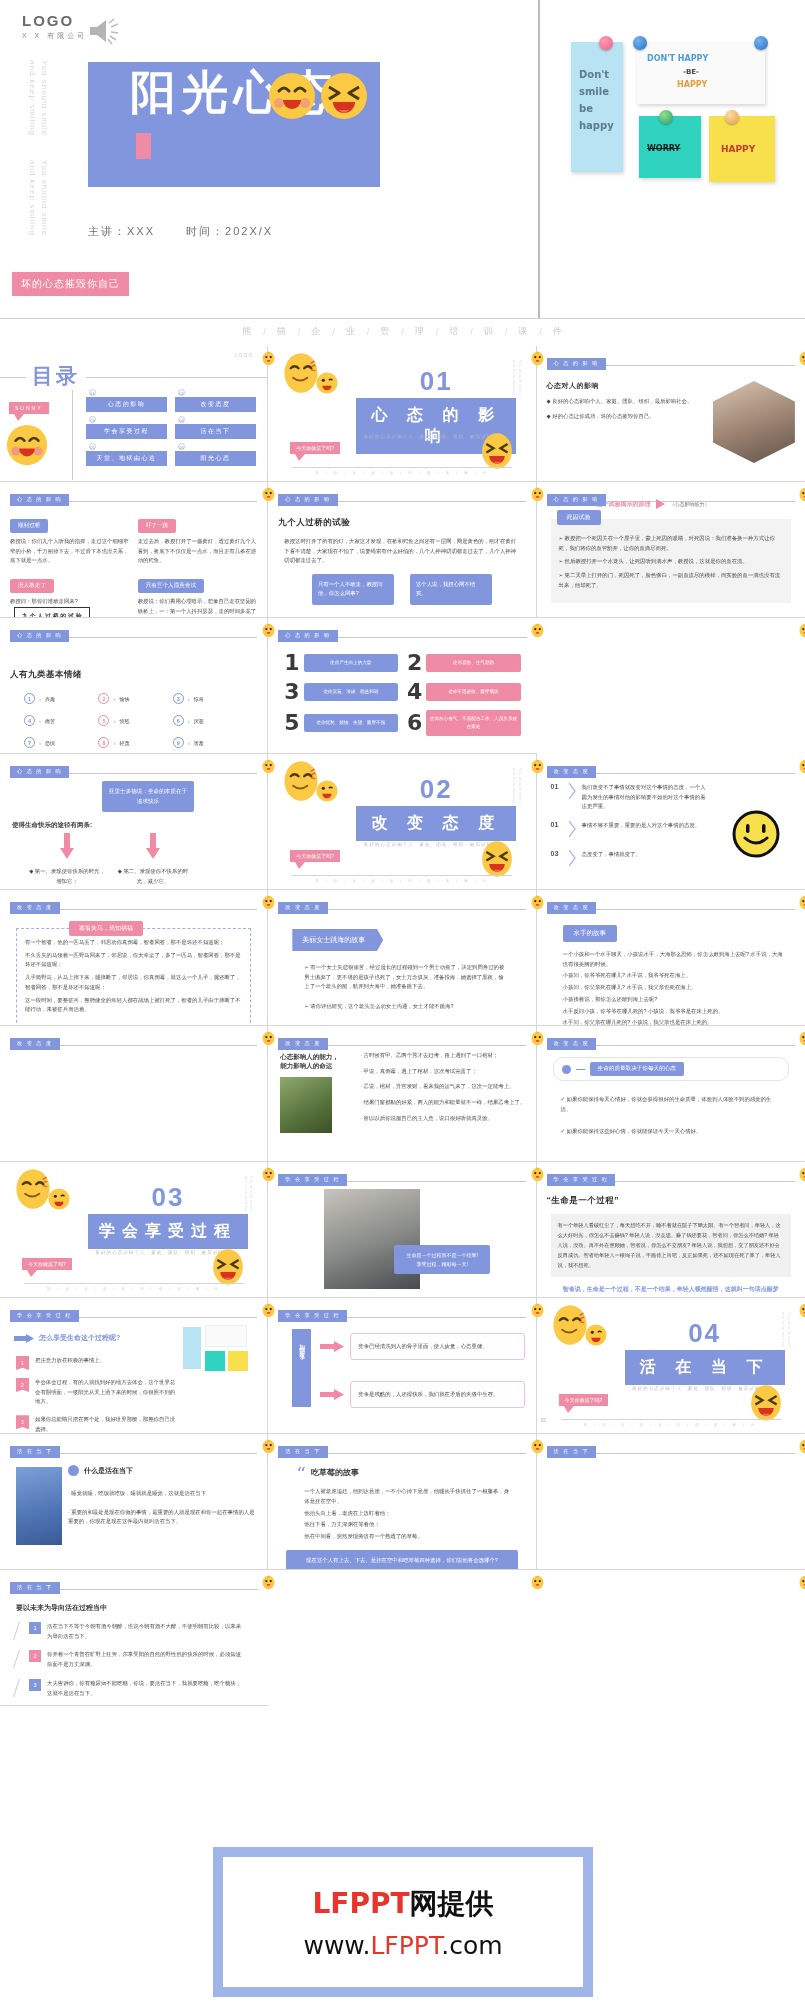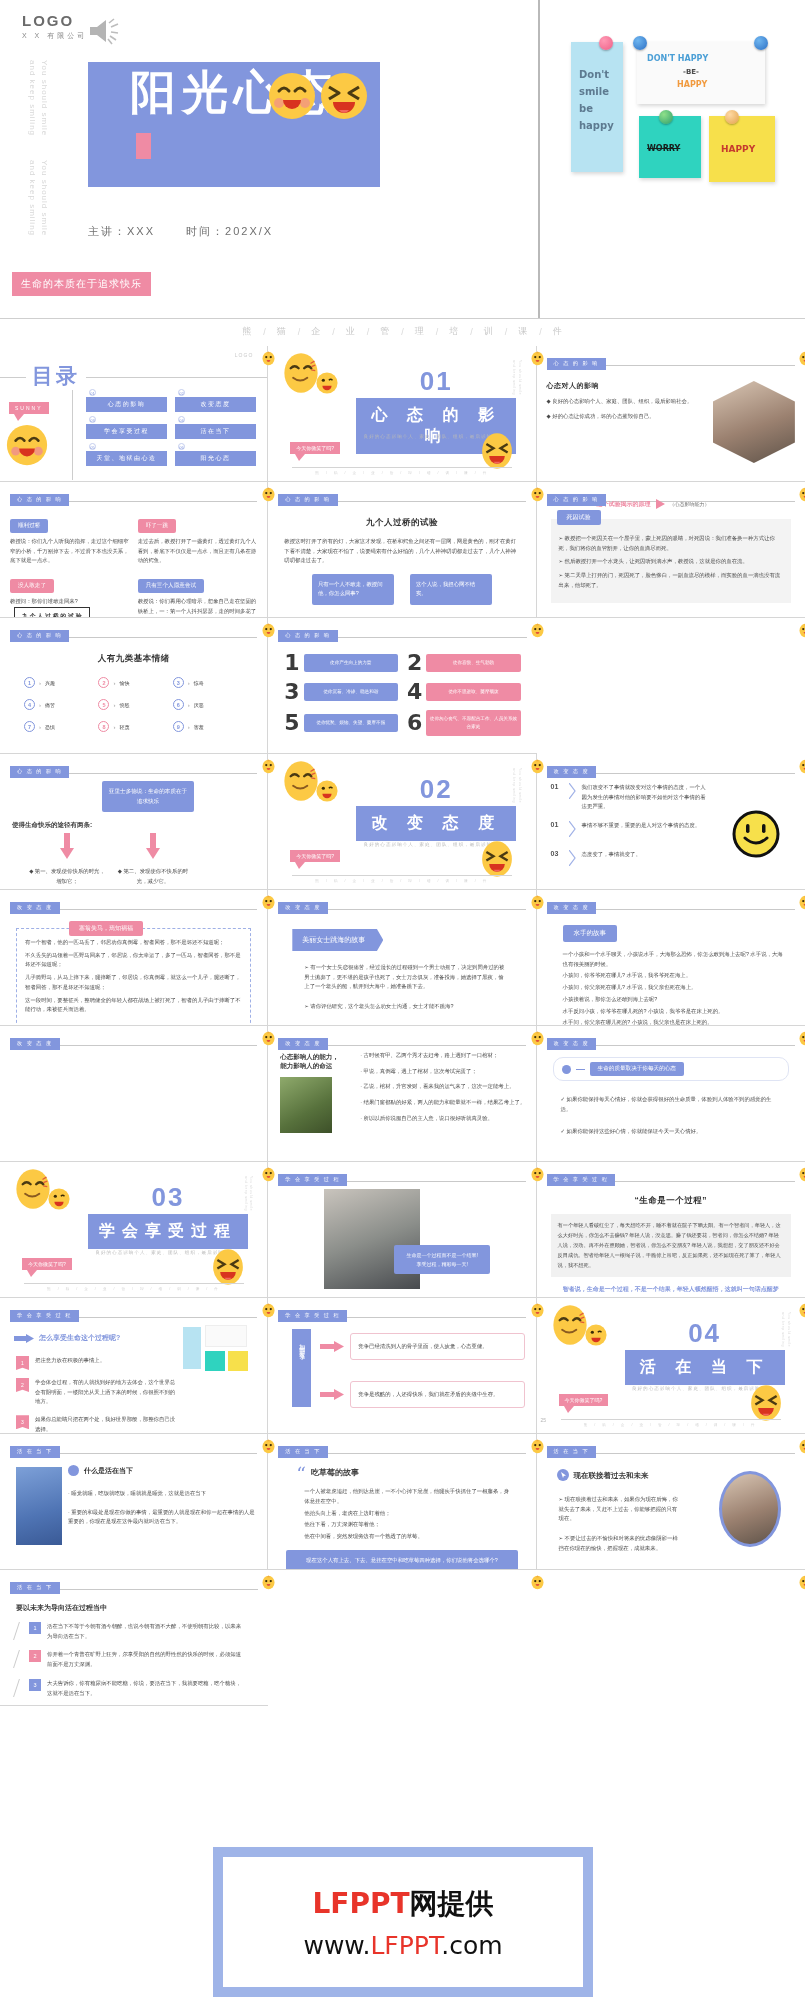--- a/index.html
+++ b/index.html
@@ -51,21 +51,21 @@
   .grow { display:flex; width:805px; height:136px; }
   .cell { position:relative; width:268.3px; height:136px; overflow:hidden; background:#fff;
           border-right:1px solid #d6d6d6; border-bottom:1px solid #d6d6d6; padding:8px 10px; }
   .cell:last-child { border-right:none; }
   .bar { display:inline-block; background:#8296dd; color:#fff; font-size:5.2px;
          padding:2.5px 7px; letter-spacing:1.5px; vertical-align:middle; }
   .barline { position:absolute; left:0; top:11px; width:100%; height:1px; background:#c9c9c9; z-index:0;}
   .hdr { position:relative; z-index:2; }
   .chick { position:absolute; width:15px; height:17px; z-index:5; }
   .st { font-size:5.4px; line-height:1.8; color:#4a4a4a; }
-  .ttl { font-size:8.5px; font-weight:bold; color:#333; text-align:center; letter-spacing:.5px;}
+  .ttl { font-size:8.5px; font-weight:bold; color:#333; text-align:left; letter-spacing:.5px;}
   .pillb { background:#8296dd; color:#fff; font-size:5.6px; padding:3px 8px; display:inline-block; border-radius:2px;}
   .pillp { background:#ef8ba4; color:#fff; font-size:5.6px; padding:3px 8px; display:inline-block; border-radius:2px;}
   .bluebox { background:#8296dd; color:#fff; font-size:5.4px; padding:6px; line-height:1.7; border-radius:2px;}
   .pinkbox { background:#ef8ba4; color:#fff; font-size:5.4px; padding:6px; line-height:1.7; border-radius:2px;}
   .graybox { background:#f1f1f1; font-size:5.2px; line-height:1.9; padding:7px; color:#4a4a4a;}
   .sectnum { font-size:26px; color:#8296dd; font-weight:bold; text-align:center; letter-spacing:2px;}
   .secttitle { background:#8296dd; color:#fff; font-size:16px; letter-spacing:7px; text-align:center;
                padding:7px 0; font-weight:bold; font-family:"DejaVu Sans",sans-serif;}
   .sectsub { font-size:4.6px; color:#b9b9b9; text-align:center; letter-spacing:1px; margin-top:4px;}
   .minibub { background:#ef8ba4; color:#fff; font-size:5px; padding:3px 6px; display:inline-block; position:relative;}
@@ -131,21 +131,21 @@
         <path d="M39 15l-10 6 10 6" stroke="#4a3a12" stroke-width="3.2" fill="none" stroke-linejoin="round"></path>
         <path d="M13 30h22a11 11 0 0 1-22 0z" fill="#d8331f"></path>
         <path d="M19 38h10a6 6 0 0 1-10 0z" fill="#f2665c"></path>
       </svg>
     </div>
 
     <div class="byline">
       <span>主讲：XXX</span>
       <span>时间：202X/X</span>
     </div>
-    <div class="pinktag">生命的本质在于追求快乐</div>
+    <div class="pinktag">坏的心态摧毁你自己</div>
   </div>
 
   <div class="hero-sep"></div>
 
   <div class="hero-right">
     <div class="notes">
       <div class="note n-blue">
         <div class="nt" style="left:8px;top:24px;width:40px;font-size:10px;color:#5d7a90;line-height:1.7;">Don't smile be happy</div>
       </div>
       <div class="pin" style="left:50px;top:8px;background:radial-gradient(circle at 35% 32%,#ff9ab5,#ef5f87);"></div>
@@ -333,21 +333,21 @@
           </div>
         </div>
       </div>
     </div>
     <div class="grow">
       <div class="cell">
         <div style="position: relative; height: 13px;">
           <div class="barline"></div>
           <div class="hdr"><span class="bar">心 态 的 影 响</span></div>
         </div>
-        <div style="position: relative; padding-top: 4px;">
+        <div style="position: relative; padding-top: 20px;">
           <div class="ttl" style="margin-top: 10px;">人有九类基本情绪</div>
           <div style="display: grid; grid-template-columns: repeat(3, 1fr); gap: 11px 4px; margin: 12px 14px 0px;">
             <div style="display: flex; align-items: center; gap: 4px;">
               <span class="circnum">1</span>
               <span style="font-size: 6px; color: rgb(153, 153, 153);">›</span>
               <span style="font-size: 5px; color: rgb(68, 68, 68);">兴趣</span>
             </div>
             <div style="display: flex; align-items: center; gap: 4px;">
               <span class="circnum p">2</span>
               <span style="font-size: 6px; color: rgb(153, 153, 153);">›</span>
@@ -781,34 +781,20 @@
             <div class="st" style="margin-bottom: 2px;">他在中间看，突然发现旁边有一个熟透了的草莓。</div>
           </div>
           <div class="bluebox" style="margin: 8px 8px 0px; font-size: 5.4px; text-align: center;">现在这个人有上去、下去、悬挂在空中和吃草莓四种选择，你们说他将会选哪个?</div>
         </div>
       </div>
       <div class="cell">
         <div style="position: relative; height: 13px;">
           <div class="barline"></div>
           <div class="hdr"><span class="bar">活 在 当 下</span></div>
         </div>
-        <div style="position: relative; padding-top: 4px;">
-          <div style="display: flex; gap: 5px; align-items: center; margin: 8px 0px 0px 10px;">
-            <span><svg width="12" height="12" viewBox="0 0 12 12">
-                <circle cx="6" cy="6" r="6" fill="#8296dd"></circle>
-                <path d="M4 3l5 3.4-2.2.5L6 9z" fill="#fff"></path>
-              </svg></span>
-            <span style="font-size: 7.5px; font-weight: bold;">现在联接着过去和未来</span>
-          </div>
-          <div style="margin: 10px 0px 0px 12px; width: 120px;">
-            <div class="st" style="margin-bottom: 10px;">➢ 现在联接着过去和未来，如果你为现在后悔，你就失去了未来，又赶不上过去，你能够把握的只有现在。</div>
-            <div class="st" style="margin-bottom: 10px;">➢ 不要让过去的不愉快和对将来的忧虑像阴影一样挡在你现在的愉快，把握现在，成就未来。</div>
-          </div>
-          <div class="photo" style="width: 62px; height: 76px; position: absolute; right: 14px; top: 16px; border-radius: 50%; border: 3px solid rgb(130, 150, 221); background: linear-gradient(160deg, rgb(217, 198, 180), rgb(155, 129, 112) 55%, rgb(95, 83, 73));"></div>
-        </div>
       </div>
     </div>
     <div class="grow">
       <div class="cell">
         <div style="position: relative; height: 13px;">
           <div class="barline"></div>
           <div class="hdr"><span class="bar">活 在 当 下</span></div>
         </div>
         <div style="position: relative; padding-top: 4px;">
           <div style="font-size: 7px; font-weight: bold; margin: 8px 0px 0px 6px;">要以未来为导向活在过程当中</div>

